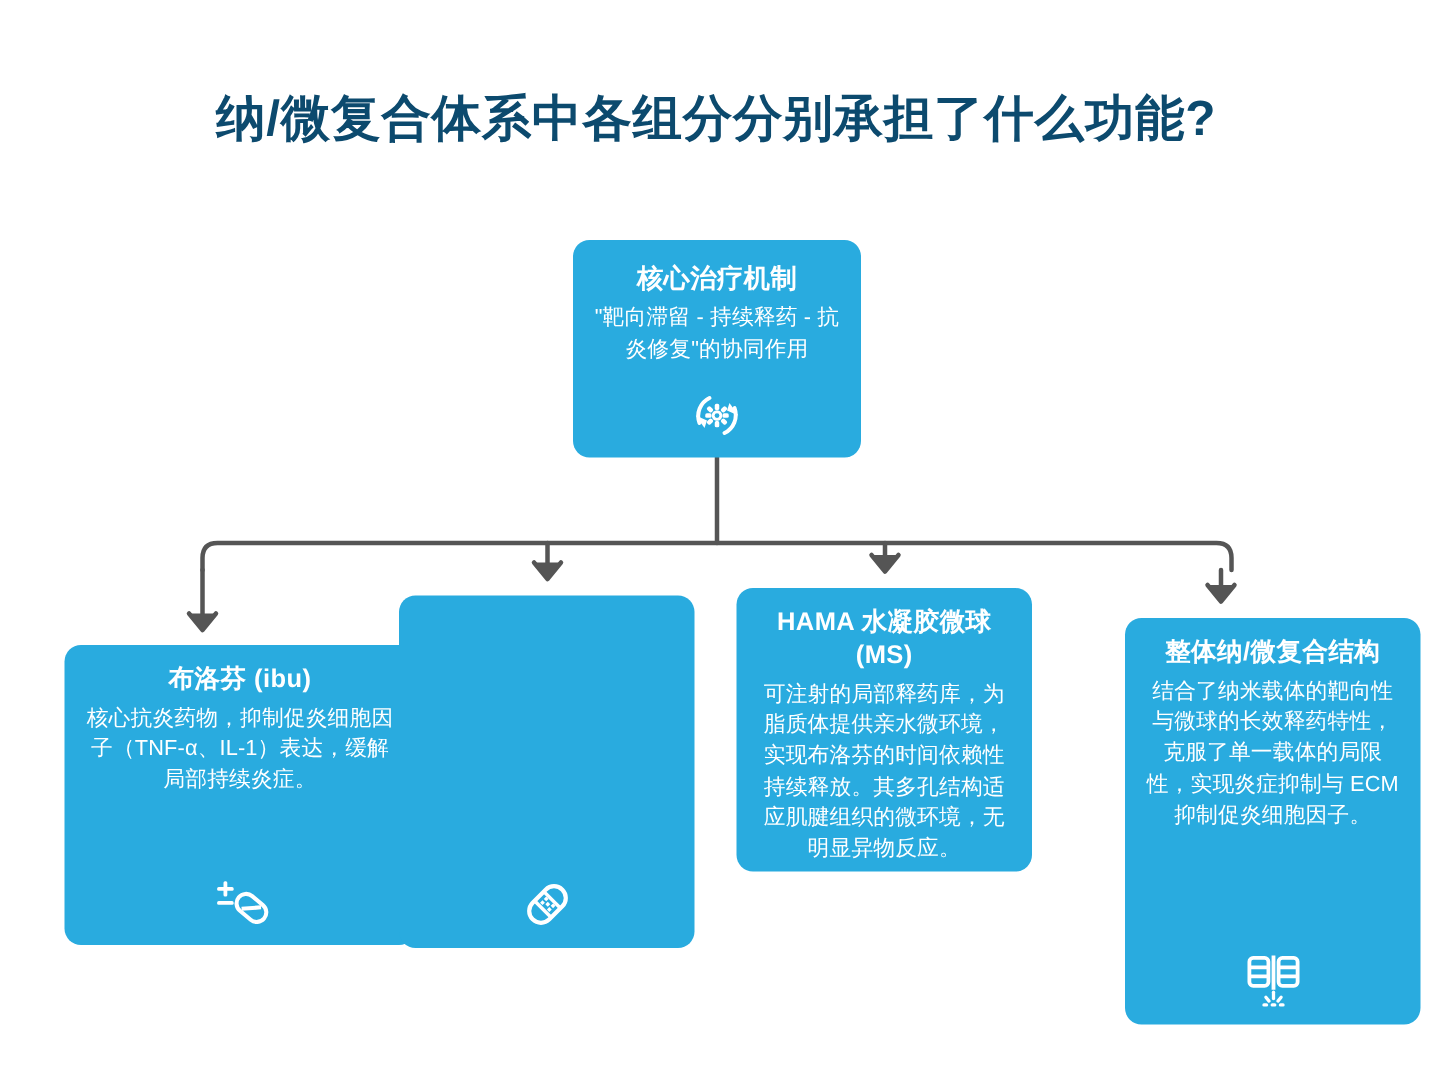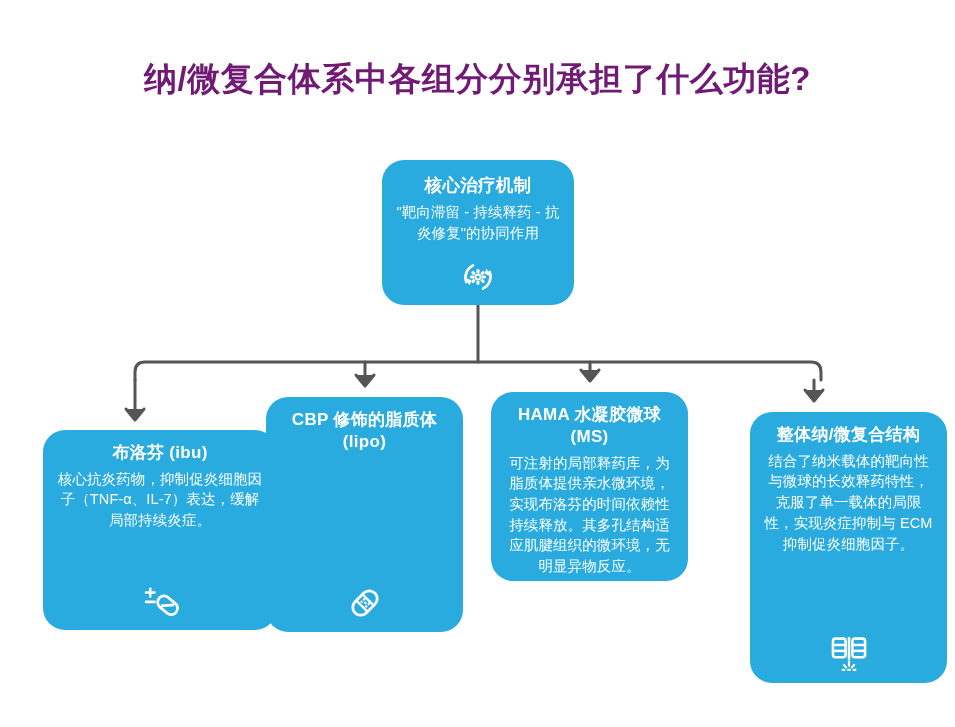--- a/index.html
+++ b/index.html
@@ -27,39 +27,39 @@
 
   
   #page-title {
     position: absolute;
     left: 0;
     top: 57px;
     width: 955px;
     text-align: center;
     font-size: 33px;
     font-weight: bold;
-    color: #701a75;
+    color: #0c4a6e;
     letter-spacing: 0.5px;
     white-space: nowrap;
   }
 
   
   #connectors {
     position: absolute;
     left: 0; top: 0;
     width: 955px;
     height: 727px;
     pointer-events: none;
   }
 
   
   .node {
     position: absolute;
     background: #29ABDF;
-    border-radius: 22px;
+    border-radius: 11px;
     box-sizing: border-box;
     display: flex;
     flex-direction: column;
     align-items: center;
     color: #ffffff;
     padding: 12px 11px 8px 11px;
     text-align: center;
   }
   .node .node-title {
     font-size: 17px;
@@ -163,38 +163,37 @@
           <rect x="16.6" y="26.4" width="3.6" height="5" rx="1.3" transform="rotate(45 18.4 28.9)"></rect>
           <rect x="27.8" y="26.4" width="3.6" height="5" rx="1.3" transform="rotate(-45 29.6 28.9)"></rect>
         </g>
         <circle cx="24" cy="24" r="1.9" fill="#29ABDF"></circle>
       </svg>
     </div>
   </div>
 
   <div class="node" id="node-ibu">
     <div class="node-title">布洛芬 (ibu)</div>
-    <div class="node-desc">核心抗炎药物，抑制促炎细胞因子（TNF-α、IL-7）表达，缓解局部持续炎症。</div>
+    <div class="node-desc">核心抗炎药物，抑制促炎细胞因子（TNF-α、IL-1）表达，缓解局部持续炎症。</div>
     <div class="node-icon">
       <svg class="icon-svg" width="44" height="36" viewBox="0 0 52 42">
         <g fill="#ffffff">
           <rect x="8" y="6" width="13" height="3" rx="1.2"></rect>
           <rect x="13" y="1.5" width="3" height="12" rx="1.2"></rect>
           <rect x="8" y="17" width="13" height="3" rx="1.2"></rect>
         </g>
         <g fill="none" stroke="#ffffff" stroke-width="3.2">
           <rect x="22" y="15" width="26" height="15" rx="7.5" transform="rotate(40 35 22.5)"></rect>
           <line x1="29.5" y1="28" x2="40.5" y2="17.3" transform="rotate(40 35 22.5)"></line>
         </g>
       </svg>
     </div>
   </div>
 
   <div class="node" id="node-lipo">
-    <div class="node-title">CBP 修饰的脂质体 (lipo)</div>
     <div class="node-icon">
       <svg class="icon-svg" width="42" height="42" viewBox="0 0 48 48">
         <g transform="rotate(-45 24 24)">
           <rect x="8" y="15" width="32" height="18" rx="9" fill="none" stroke="#ffffff" stroke-width="3.2"></rect>
           <line x1="19" y1="15.5" x2="19" y2="32.5" stroke="#ffffff" stroke-width="2.6"></line>
           <line x1="29" y1="15.5" x2="29" y2="32.5" stroke="#ffffff" stroke-width="2.6"></line>
           <g fill="#ffffff">
             <rect x="21" y="19" width="2.6" height="2.6"></rect>
             <rect x="25" y="19" width="2.6" height="2.6"></rect>
             <rect x="21" y="26.4" width="2.6" height="2.6"></rect>

